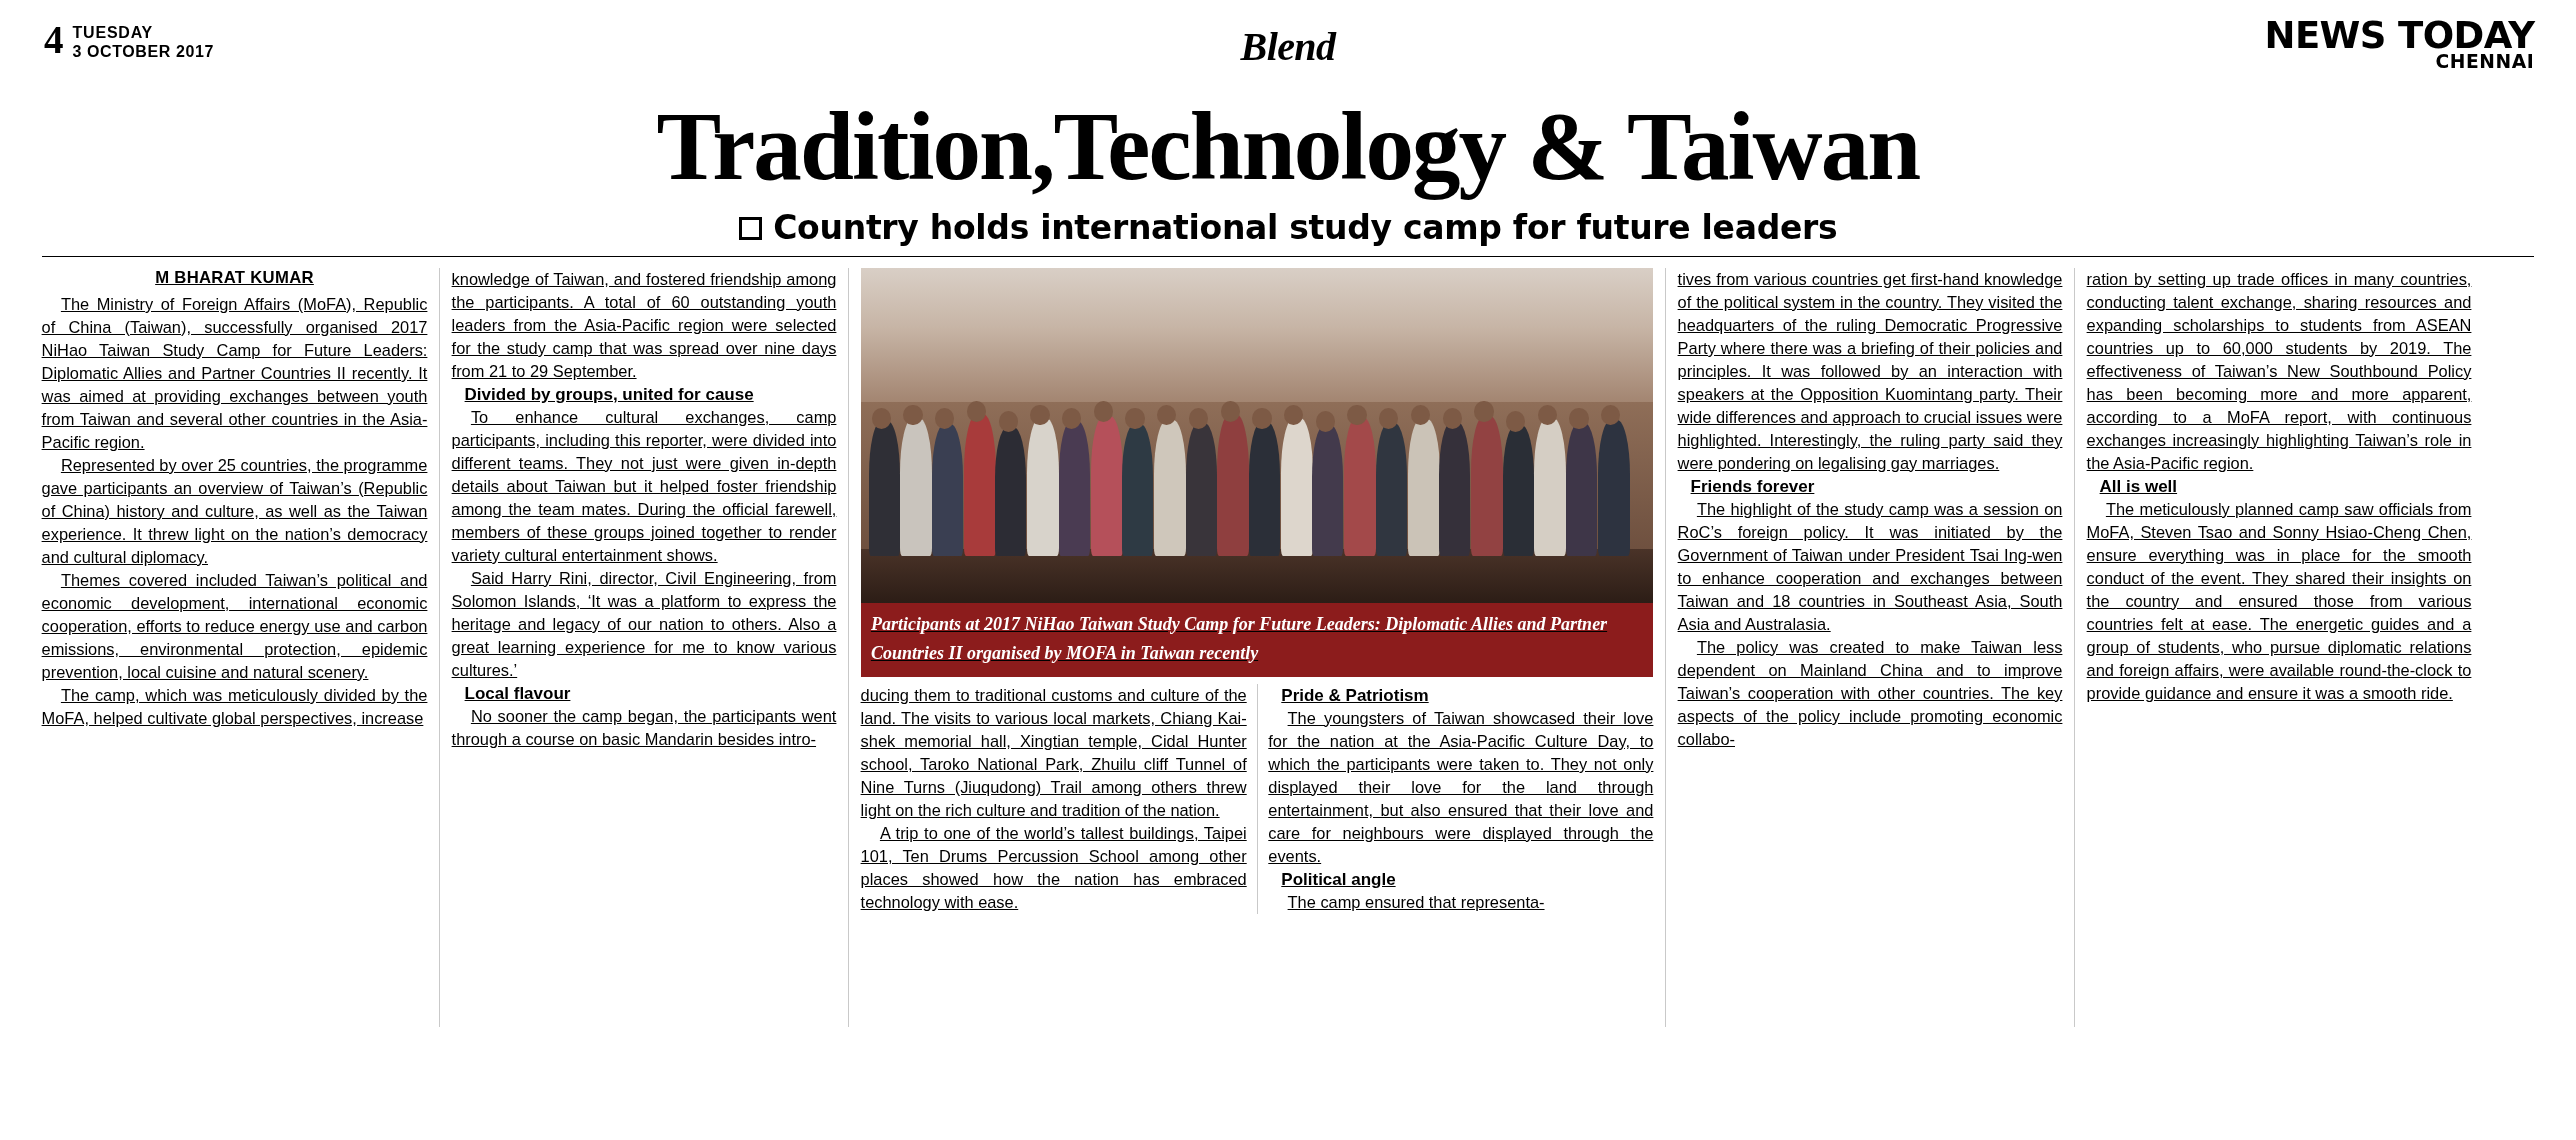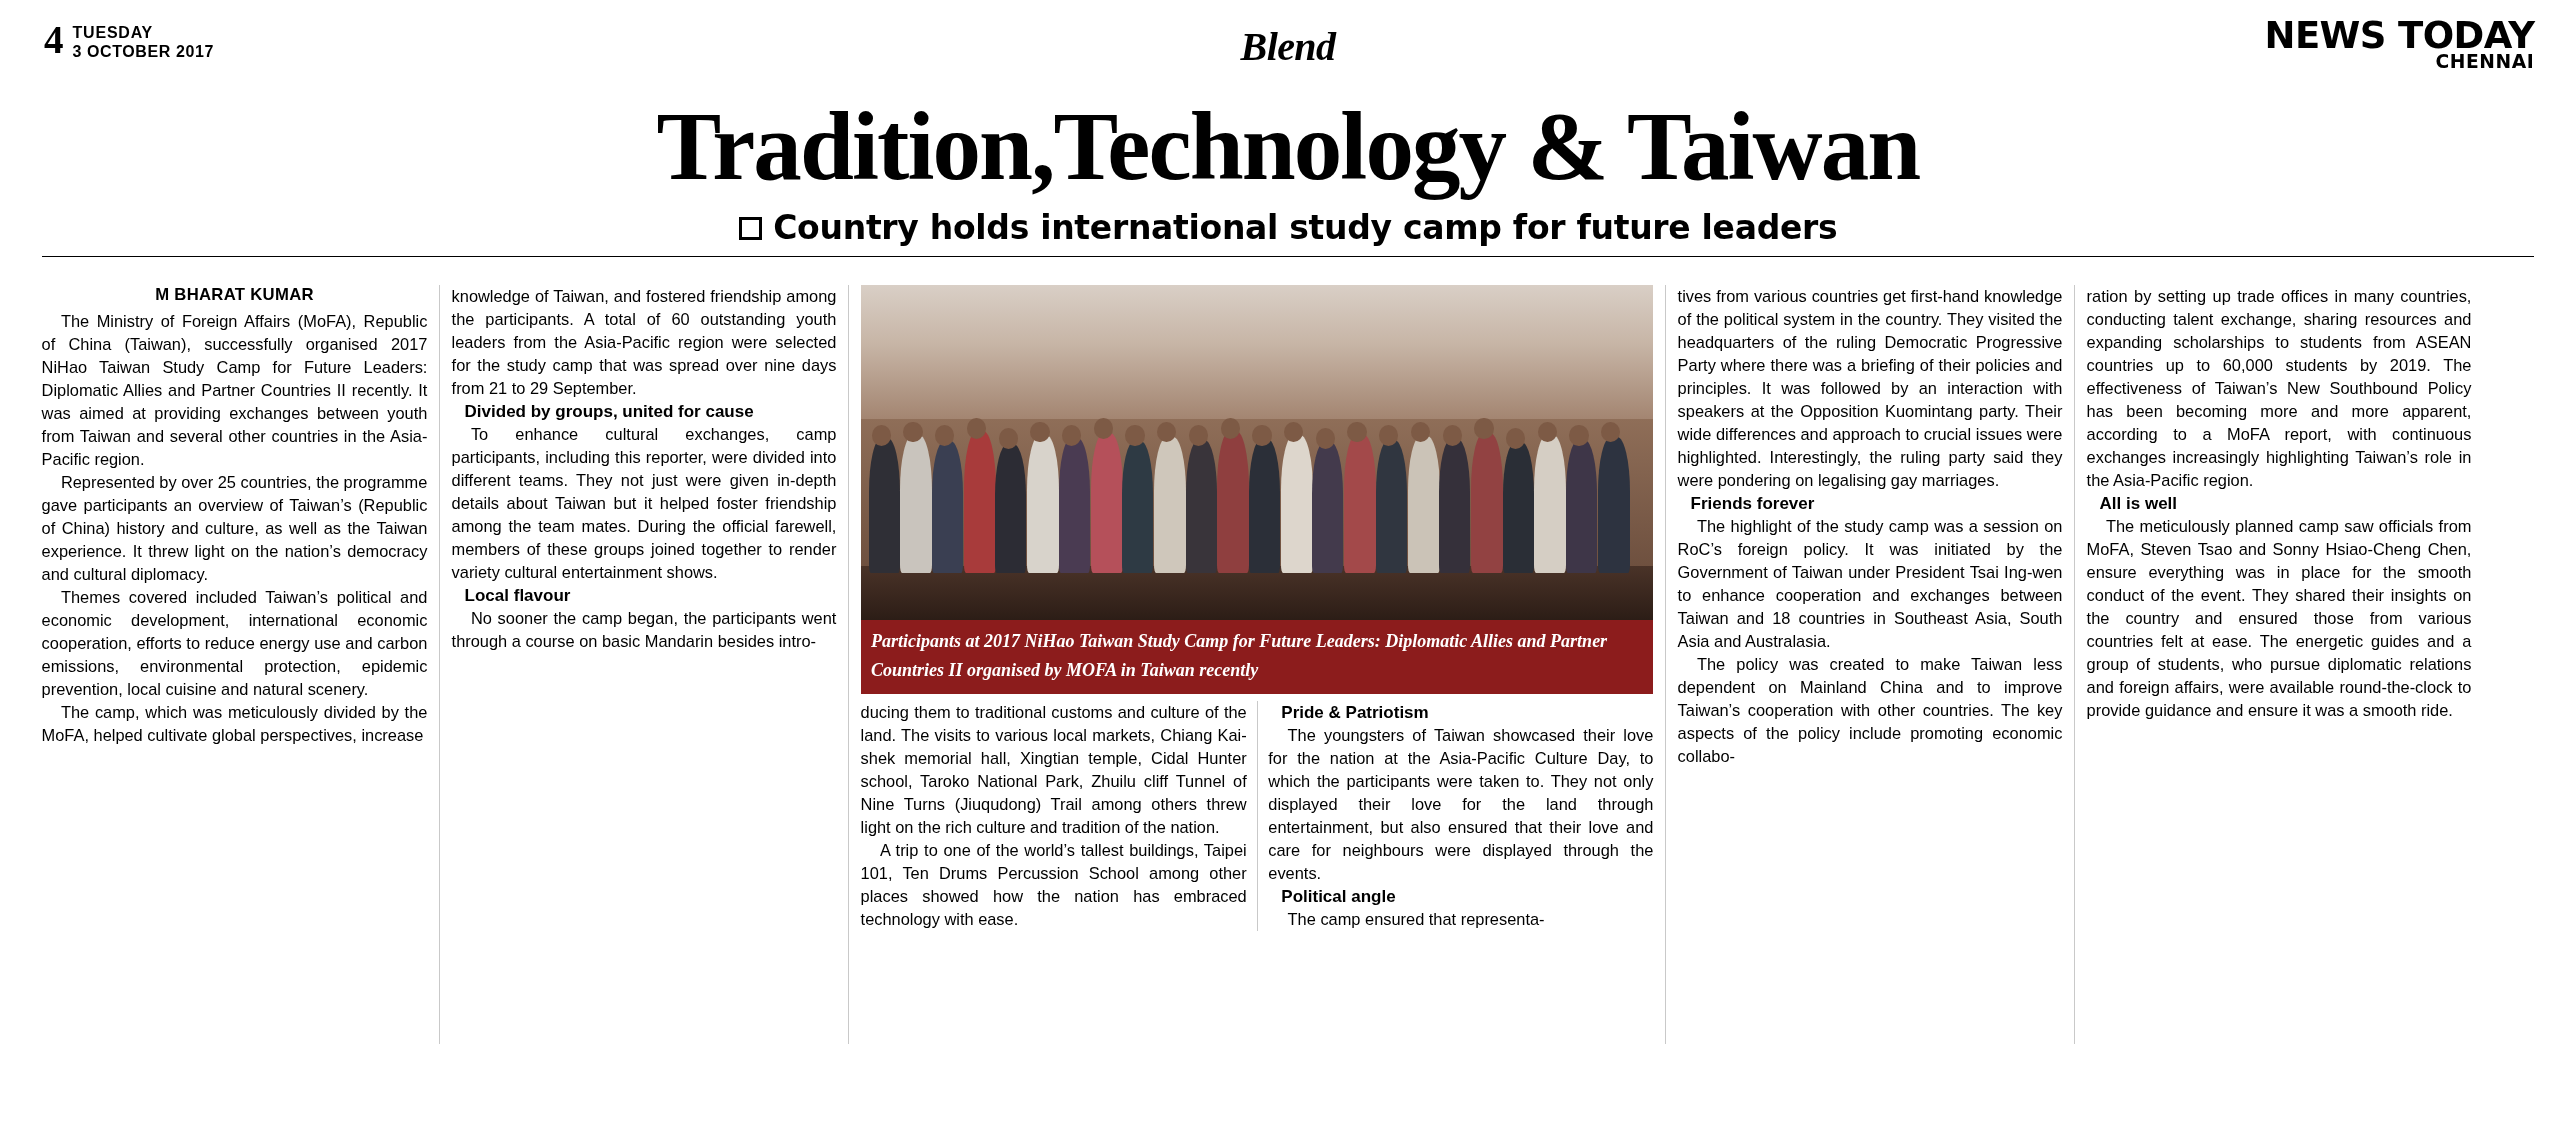--- a/index.html
+++ b/index.html
@@ -117,22 +117,23 @@
     vertical-align: -1.3px;
   }
   .rule {
     border-bottom: 1.9px solid #000;
     margin: 9px 11.6px 0 11.6px;
   }
 
   
   .cols {
     display: flex;
-    margin-top: 28px;
+    margin-top: 11px;
     height: 759px;
+    text-decoration: underline;
   }
   .col {
     width: 409px;
     padding: 0 11.6px;
     position: relative;
   }
   .col + .col {
     border-left: 1.3px solid #c9c9c9;
   }
   .col.wide2 {
@@ -264,20 +265,21 @@
       <p class="body">The Ministry of Foreign Affairs (MoFA), Republic of China (Taiwan), successfully organised 2017 NiHao Taiwan Study Camp for Future Leaders: Diplomatic Allies and Partner Countries II recently. It was aimed at providing exchanges between youth from Taiwan and several other countries in the Asia-Pacific region.</p>
       <p class="body">Represented by over 25 countries, the programme gave participants an overview of Taiwan’s (Republic of China) history and culture, as well as the Taiwan experience. It threw light on the nation’s democracy and cultural diplomacy.</p>
       <p class="body">Themes covered included Taiwan’s political and economic development, international economic cooperation, efforts to reduce energy use and carbon emissions, environmental protection, epidemic prevention, local cuisine and natural scenery.</p>
       <p class="body">The camp, which was meticulously divided by the MoFA, helped cultivate global perspectives, increase</p>
     </div>
 
     <div class="col">
       <p class="body noindent">knowledge of Taiwan, and fostered friendship among the participants. A total of 60 outstanding youth leaders from the Asia-Pacific region were selected for the study camp that was spread over nine days from 21 to 29 September.</p>
       <p class="subhead-inline">Divided by groups, united for cause</p>
       <p class="body">To enhance cultural exchanges, camp participants, including this reporter, were divided into different teams. They not just were given in-depth details about Taiwan but it helped foster friendship among the team mates. During the official farewell, members of these groups joined together to render variety cultural entertainment shows.</p>
+      <p class="body">Said Harry Rini, director, Civil Engineering, from Solomon Islands, ‘It was a platform to express the heritage and legacy of our nation to others. Also a great learning experience for me to know various cultures.’</p>
       <p class="subhead-inline">Local flavour</p>
       <p class="body">No sooner the camp began, the participants went through a course on basic Mandarin besides intro-</p>
     </div>
 
     <div class="col wide2">
       <div class="photo-block">
         <div class="photo">
           <div class="sky"></div>
           <div class="band"></div>
           <div class="floor"></div>

